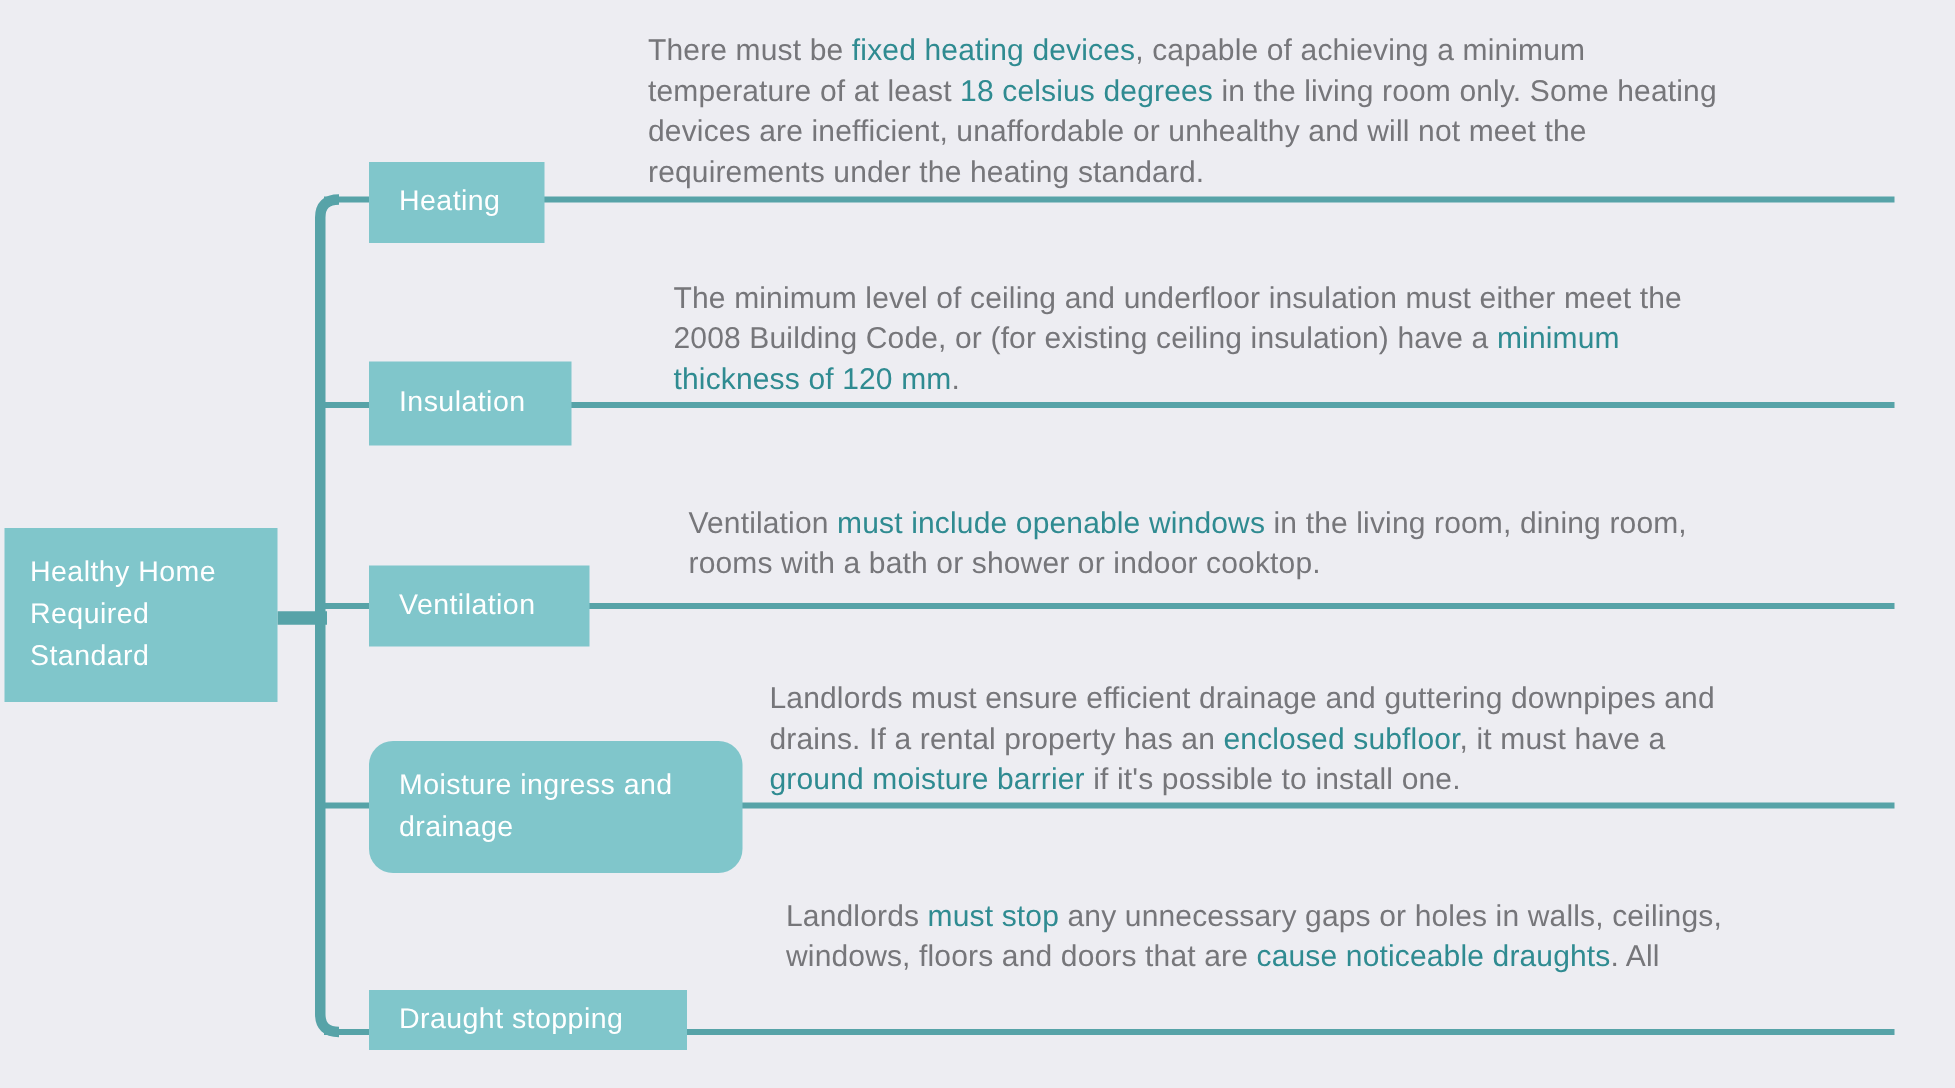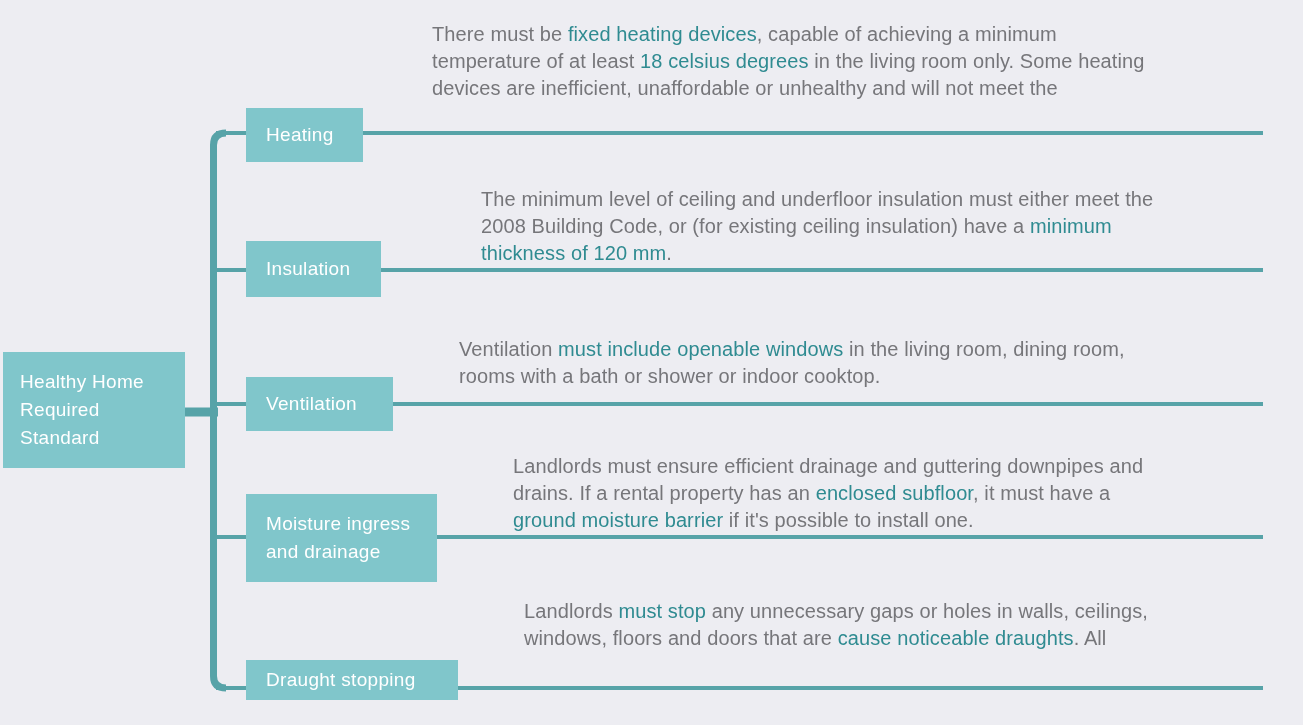--- a/index.html
+++ b/index.html
@@ -58,24 +58,24 @@
     letter-spacing: 0.1px;
     white-space: nowrap;
   }
   .desc .hl {
     color: #2F8B91;
   }
   
   .box-0 { left: 246px; top: 108px; width: 117px; height: 54px; }
   .box-1 { left: 246px; top: 241px; width: 135px; height: 56px; }
   .box-2 { left: 246px; top: 377px; width: 147px; height: 54px; }
-  .box-3 { left: 246px; top: 494px; width: 191px; height: 88px; }
+  .box-3 { left: 246px; top: 494px; width: 249px; height: 88px; border-radius: 16px; }
   .box-4 { left: 246px; top: 660px; width: 212px; height: 40px; }
   .desc-0 { left: 432px; top: 21px; }
-  .desc-1 { left: 449px; top: 186px; margin-left: 32px; }
+  .desc-1 { left: 449px; top: 186px; }
   .desc-2 { left: 459px; top: 306px; margin-top: 30px; }
   .desc-3 { left: 513px; top: 453px; }
   .desc-4 { left: 524px; top: 598px; }
 </style>
 </head>
 <body>
 
 <div class="canvas">
 
   <svg class="connectors" width="1303" height="725" viewBox="0 0 1303 725">
@@ -108,20 +108,21 @@
     <div class="node-label">Moisture ingress and drainage</div>
   </div>
   <div class="node box-4">
     <div class="node-label">Draught stopping</div>
   </div>
 
   <div class="desc desc-0">
       <div><span>There must be </span><span class="hl">fixed heating devices</span><span>, capable of achieving a minimum</span></div>
       <div><span>temperature of at least </span><span class="hl">18 celsius degrees</span><span> in the living room only. Some heating</span></div>
       <div><span>devices are inefficient, unaffordable or unhealthy and will not meet the</span></div>
+      <div><span>requirements under the heating standard.</span></div>
     </div>
   <div class="desc desc-1">
       <div><span>The minimum level of ceiling and underfloor insulation must either meet the</span></div>
       <div><span>2008 Building Code, or (for existing ceiling insulation) have a </span><span class="hl">minimum</span></div>
       <div><span class="hl">thickness of 120 mm</span><span>.</span></div>
     </div>
   <div class="desc desc-2">
       <div><span>Ventilation </span><span class="hl">must include openable windows</span><span> in the living room, dining room,</span></div>
       <div><span>rooms with a bath or shower or indoor cooktop.</span></div>
     </div>

